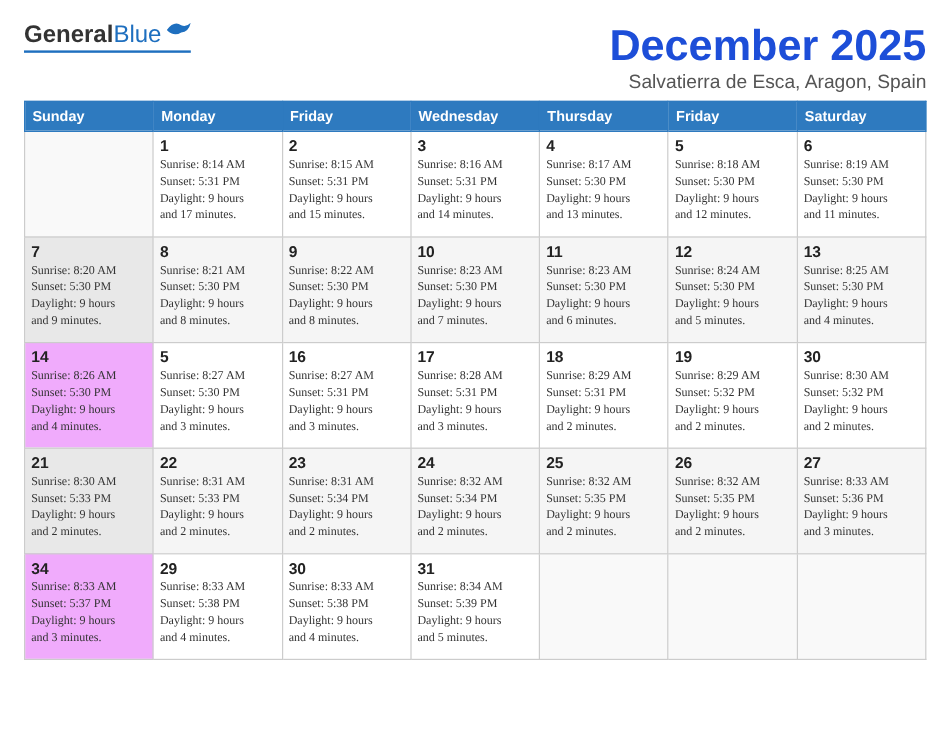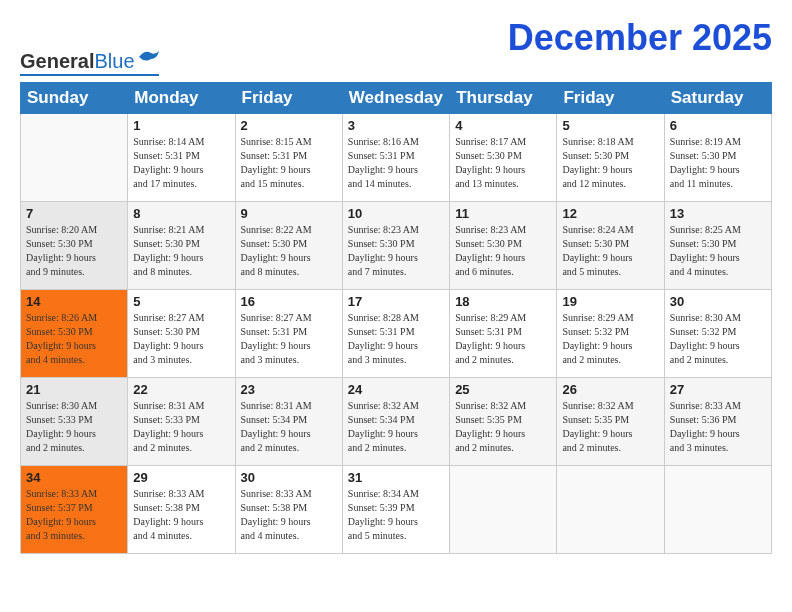--- a/index.html
+++ b/index.html
@@ -37,42 +37,42 @@
       margin-top: 2px;
     }
     .calendar {
       width: 100%;
       border-collapse: collapse;
       margin-top: 6px;
     }
     .calendar thead tr th {
       background: #2e7abf;
       color: #fff;
-      font-size: 17px;
+      font-size: 12px;
       font-weight: bold;
       padding: 5px 6px;
       text-align: left;
       border: 1px solid #2e7abf;
     }
     .calendar tbody tr td {
       vertical-align: top;
       border: 1px solid #ccc;
       padding: 4px 5px;
       width: calc(100% / 7);
       min-height: 80px;
       height: 88px;
       font-size: 10.5px;
       color: #333;
       background: #fff;
     }
     .calendar tbody tr:nth-child(even) td {
       background: #f5f5f5;
     }
     .calendar tbody tr td:nth-child(1) {
-      background: #f97316;
+      background: #f0abfc;
     }
     .calendar tbody tr:nth-child(even) td:nth-child(1) {
       background: #e8e8e8;
     }
     .day-number {
       font-size: 13px;
       font-weight: bold;
       color: #222;
       display: block;
       margin-bottom: 2px;
@@ -82,21 +82,20 @@
       color: #333;
       line-height: 1.4;
       font-family: Liberation Serif, serif;
     }
     .empty-cell {
       background: #f9f9f9 !important;
     }
     .logo-wrapper {
       display: flex;
       align-items: center;
-      margin-top: 32px;
     }
   </style>
 </head>
 <body>
 
 <div class="page">
   <div class="header">
     <div class="logo-wrapper">
       <div style="display:flex;flex-direction:column;align-items:flex-start;">
         <div style="display:flex;align-items:center;">
@@ -105,20 +104,21 @@
 
           <svg width="22" height="16" viewBox="0 0 22 16" style="margin-left:2px;margin-top:-10px;">
             <path d="M2,8 Q8,0 14,4 Q18,6 22,2 Q20,10 14,10 Q8,14 2,8 Z" fill="#1e6fbf"></path>
           </svg>
         </div>
         <div style="height:2px;background:#1e6fbf;width:100%;margin-top:1px;"></div>
       </div>
     </div>
     <div class="title-block">
       <div class="month-title">December 2025</div>
+      <div class="location">Salvatierra de Esca, Aragon, Spain</div>
     </div>
   </div>
 
   <table class="calendar">
     <thead>
       <tr>
 
       <th>Sunday</th>
           <th>Monday</th>
           <th>Friday</th>

